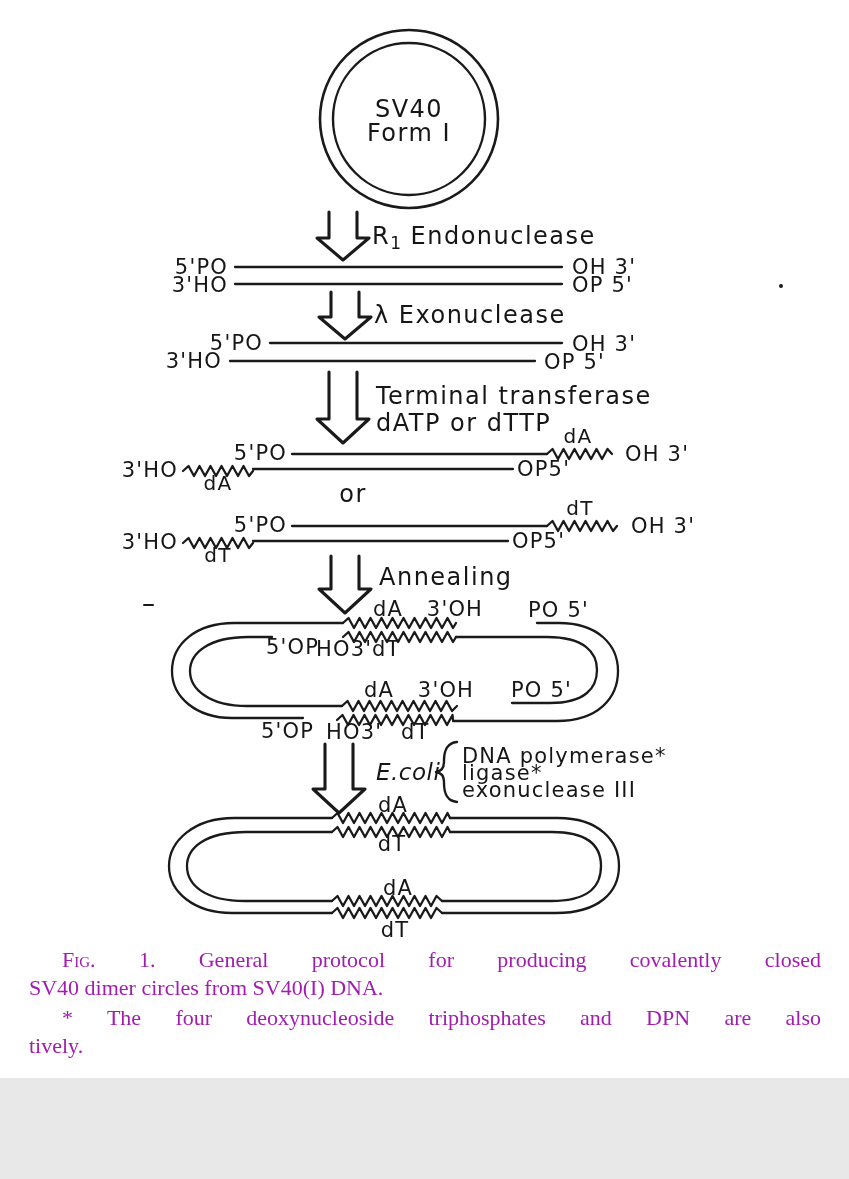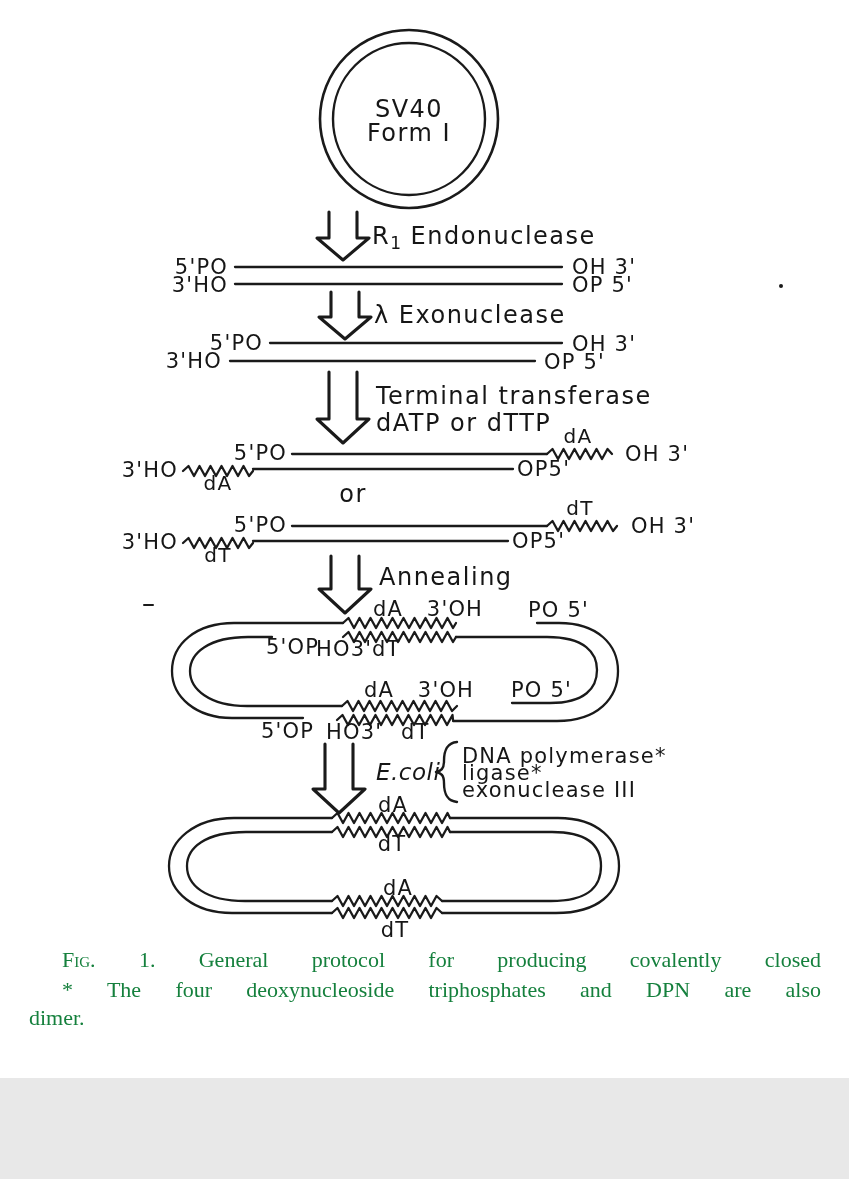--- a/index.html
+++ b/index.html
@@ -10,21 +10,21 @@
   .thick{stroke-width:3.1;}
   .t{fill:#161616;stroke:none;font-family:"DejaVu Sans",sans-serif;letter-spacing:1.2px;}
   .lab{font-size:21px;}
   .small{font-size:20px;}
   .step{font-size:24px;letter-spacing:1.5px;}
   .mid{text-anchor:middle;}
   .end{text-anchor:end;}
   .ital{font-style:italic;letter-spacing:0.5px;}
   .caption{position:absolute;left:29px;top:946px;width:792px;
            font-family:"Liberation Serif","DejaVu Serif",serif;font-size:22px;
-           line-height:28px;color:#15803d;}
+           line-height:28px;color:#a21caf;}
   .jline{text-align:justify;text-align-last:justify;}
   .indent{text-indent:33px;}
   .smallcaps{font-variant:small-caps;}
   .footnote{margin-top:2px;}
 </style>
 </head>
 <body>
 
 <div class="page">
 
@@ -139,19 +139,20 @@
     <path class="stroke" d="M332,913 L337.5,908.0 L343.0,918.0 L348.5,908.0 L354.0,918.0 L359.5,908.0 L365.0,918.0 L370.5,908.0 L376.0,918.0 L381.5,908.0 L387.0,918.0 L392.5,908.0 L398.0,918.0 L403.5,908.0 L409.0,918.0 L414.5,908.0 L420.0,918.0 L425.5,908.0 L431.0,918.0 L436.5,908.0 L442,913"></path>
     <text class="t lab mid" x="393" y="812">dA</text>
     <text class="t lab mid" x="392" y="851">dT</text>
     <text class="t lab mid" x="398" y="895">dA</text>
     <text class="t lab mid" x="395" y="937">dT</text>
   </g>
 </svg>
 
 <div class="caption">
   <div class="jline indent"><span class="smallcaps">Fig. 1.</span> <span>General protocol for producing covalently closed</span></div>
+  <div>SV40 dimer circles from SV40(I) DNA.</div>
   <div class="footnote">
     <div class="jline indent">* The four deoxynucleoside triphosphates and DPN are also</div>
-    <div>dimer.</div>
+    <div>tively.</div>
   </div>
 </div>
 
 </div>
 
 </body></html>

